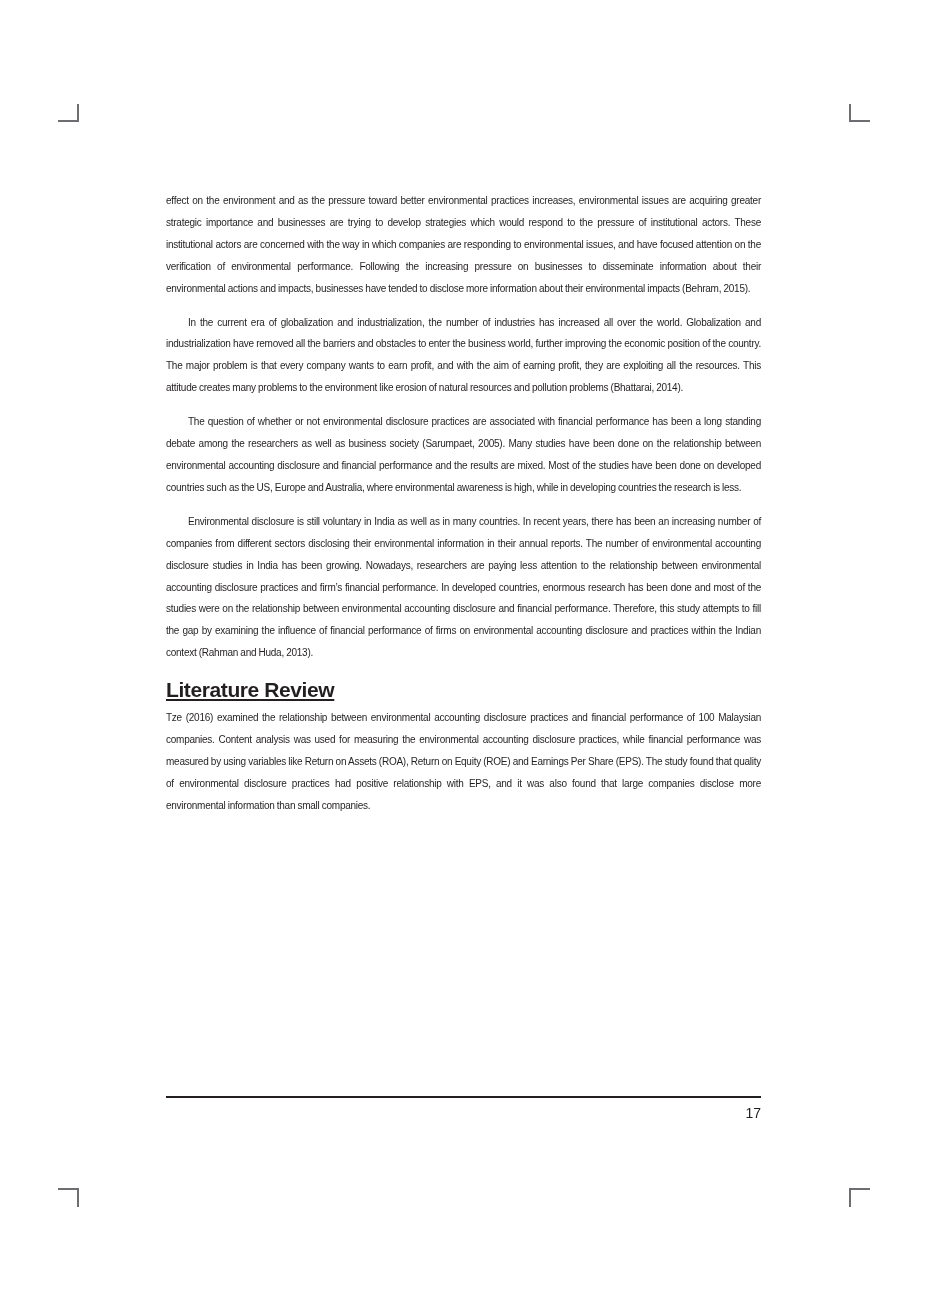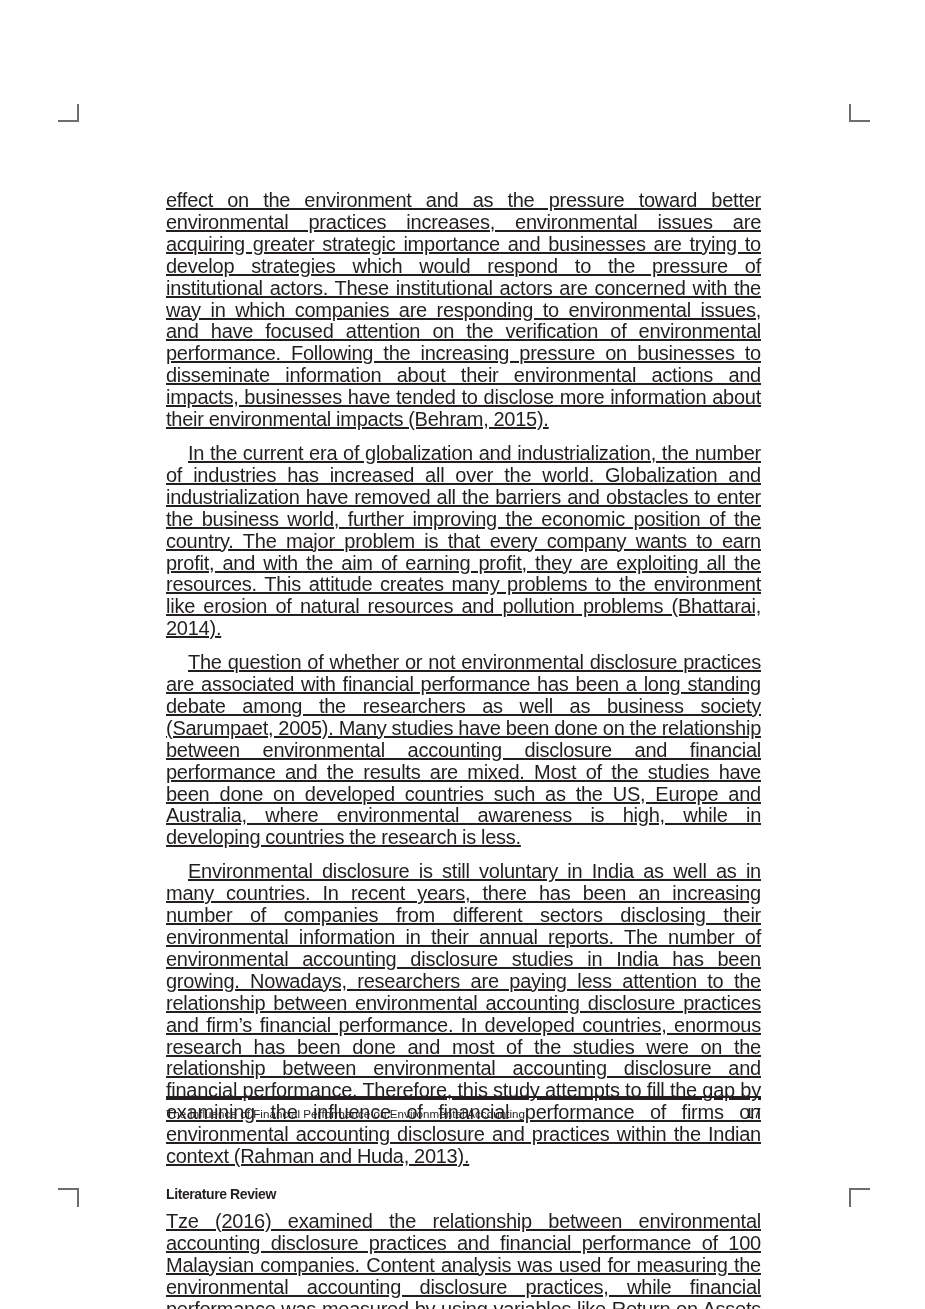--- a/index.html
+++ b/index.html
@@ -1,25 +1,25 @@
 <!DOCTYPE html>
 <html><head>
 <meta charset="utf-8">
 <style>
   html, body { margin:0; padding:0; background:#ffffff; }
   body { width:925px; height:1309px; position:relative; overflow:hidden;
          font-family:"Liberation Sans", sans-serif; color:#231f20; }
   .crop { position:absolute; background:#6d6e71; }
   .page-body { position:absolute; left:166px; top:190px; width:595px; }
-  .para { margin:0; font-size:20px; line-height:21.9px; text-align:justify;
-          letter-spacing:-0.25px; word-spacing:-0.3px;text-decoration:underline; }
+  .para { margin:0; font-size:10px; line-height:21.9px; text-align:justify;
+          letter-spacing:-0.25px; word-spacing:-0.3px; }
   .para.indent { text-indent:22px; }
   .para + .para { margin-top:12px; }
-  .heading { margin:14px 0 5px 0; font-size:14px; font-weight:bold;
-             letter-spacing:-0.4px; line-height:24px; }
+  .heading { margin:14px 0 5px 0; font-size:21px; font-weight:bold;
+             letter-spacing:-0.4px; line-height:24px;text-decoration:underline; }
   .footer-rule { position:absolute; left:166px; top:1096px; width:595px; height:2px; background:#231f20; }
   .footer { position:absolute; left:166px; top:1106px; width:595px;
             font-size:11.6px; line-height:15.2px; color:#231f20; }
   .footer-title { display:block; width:420px; letter-spacing:0.05px; }
   .footer-page { position:absolute; right:0; top:0; font-size:14px; }
 </style>
 </head>
 <body>
 
 <div>
@@ -46,15 +46,14 @@
   <p class="para indent">Environmental disclosure is still voluntary in India as well as in many countries. In recent years, there has been an increasing number of companies from different sectors disclosing their environmental information in their annual reports. The number of environmental accounting disclosure studies in India has been growing. Nowadays, researchers are paying less attention to the relationship between environmental accounting disclosure practices and firm’s financial performance. In developed countries, enormous research has been done and most of the studies were on the relationship between environmental accounting disclosure and financial performance. Therefore, this study attempts to fill the gap by examining the influence of financial performance of firms on environmental accounting disclosure and practices within the Indian context (Rahman and Huda, 2013).</p>
 
   <section>
     <h2 class="heading">Literature Review</h2>
     <p class="para">Tze (2016) examined the relationship between environmental accounting disclosure practices and financial performance of 100 Malaysian companies. Content analysis was used for measuring the environmental accounting disclosure practices, while financial performance was measured by using variables like Return on Assets (ROA), Return on Equity (ROE) and Earnings Per Share (EPS). The study found that quality of environmental disclosure practices had positive relationship with EPS, and it was also found that large companies disclose more environmental information than small companies.</p>
   </section>
 </main>
 
 <div class="footer-rule"></div>
 <footer class="footer">
-  <span class="footer-title">The Influence of Financial Performance on Environmental Accounting</span>
   <span class="footer-page">17</span>
 </footer>
 
 </body></html>

